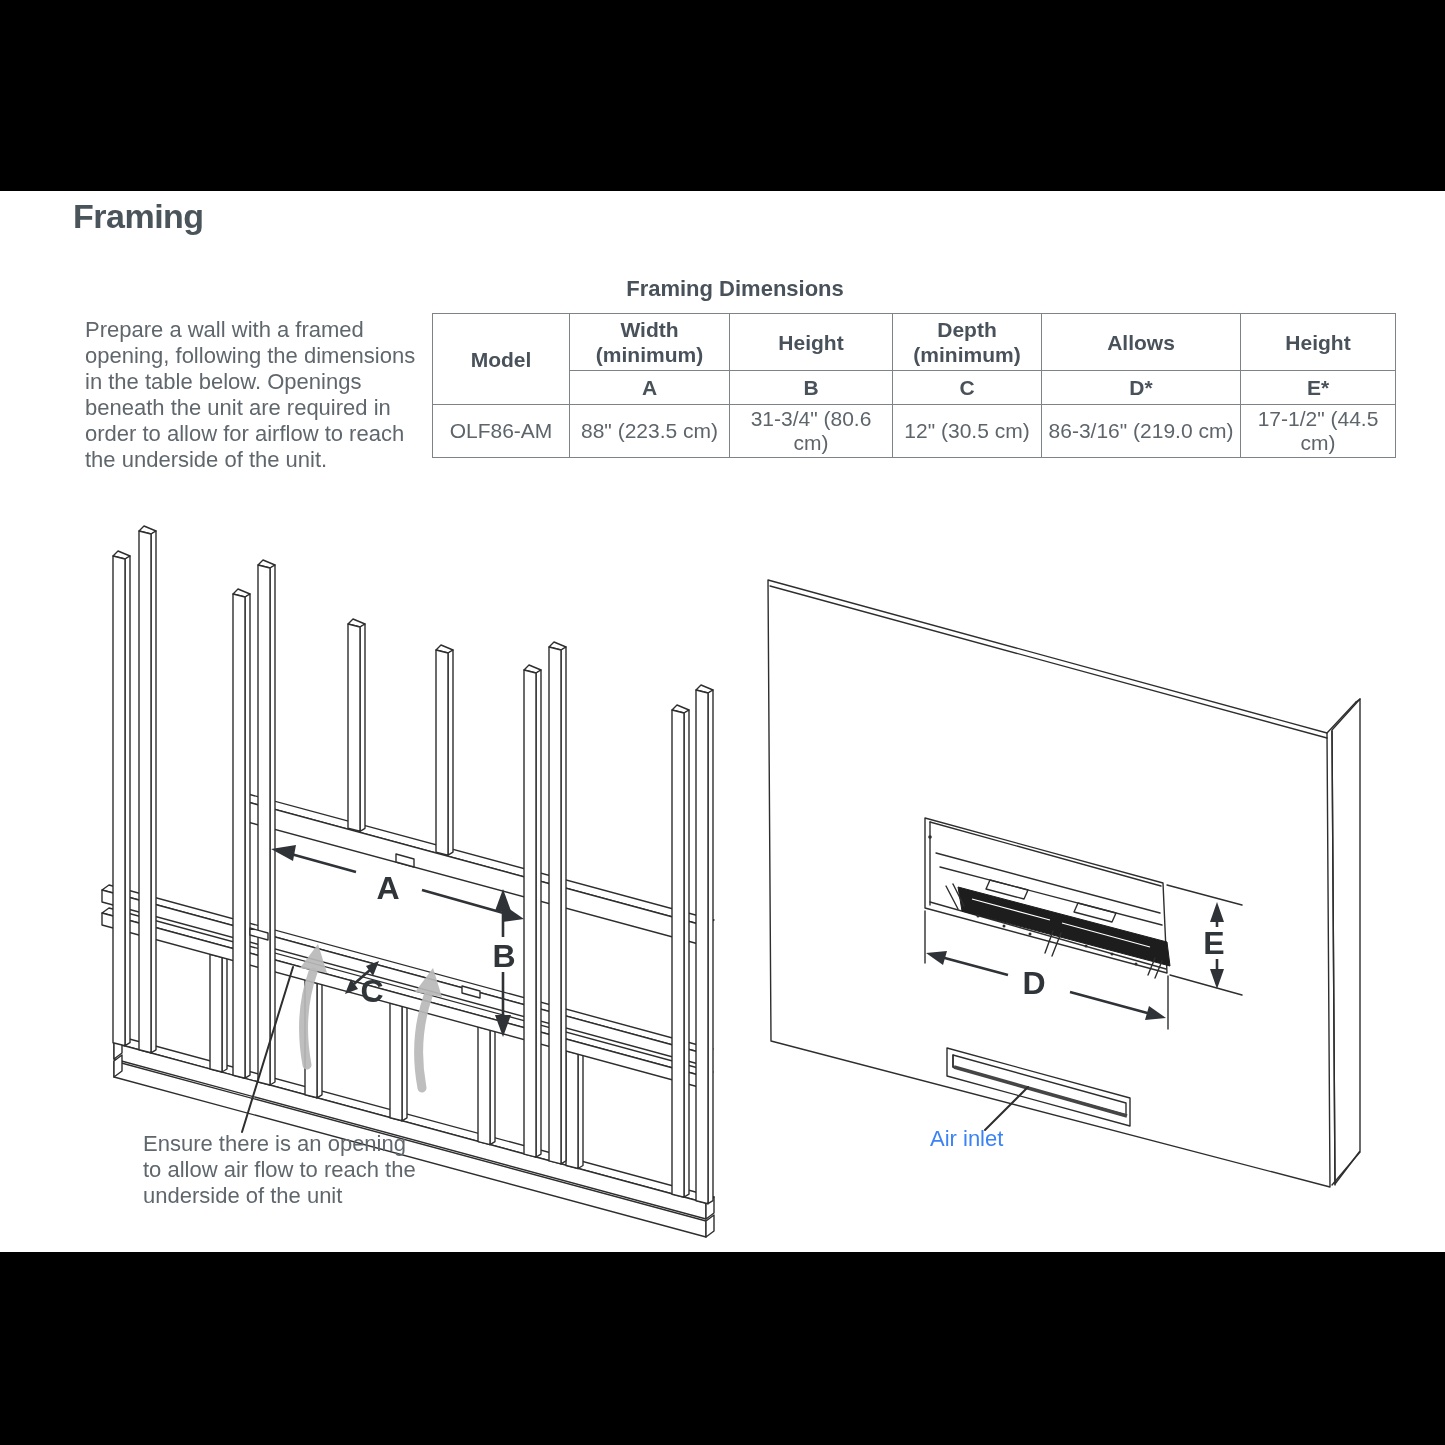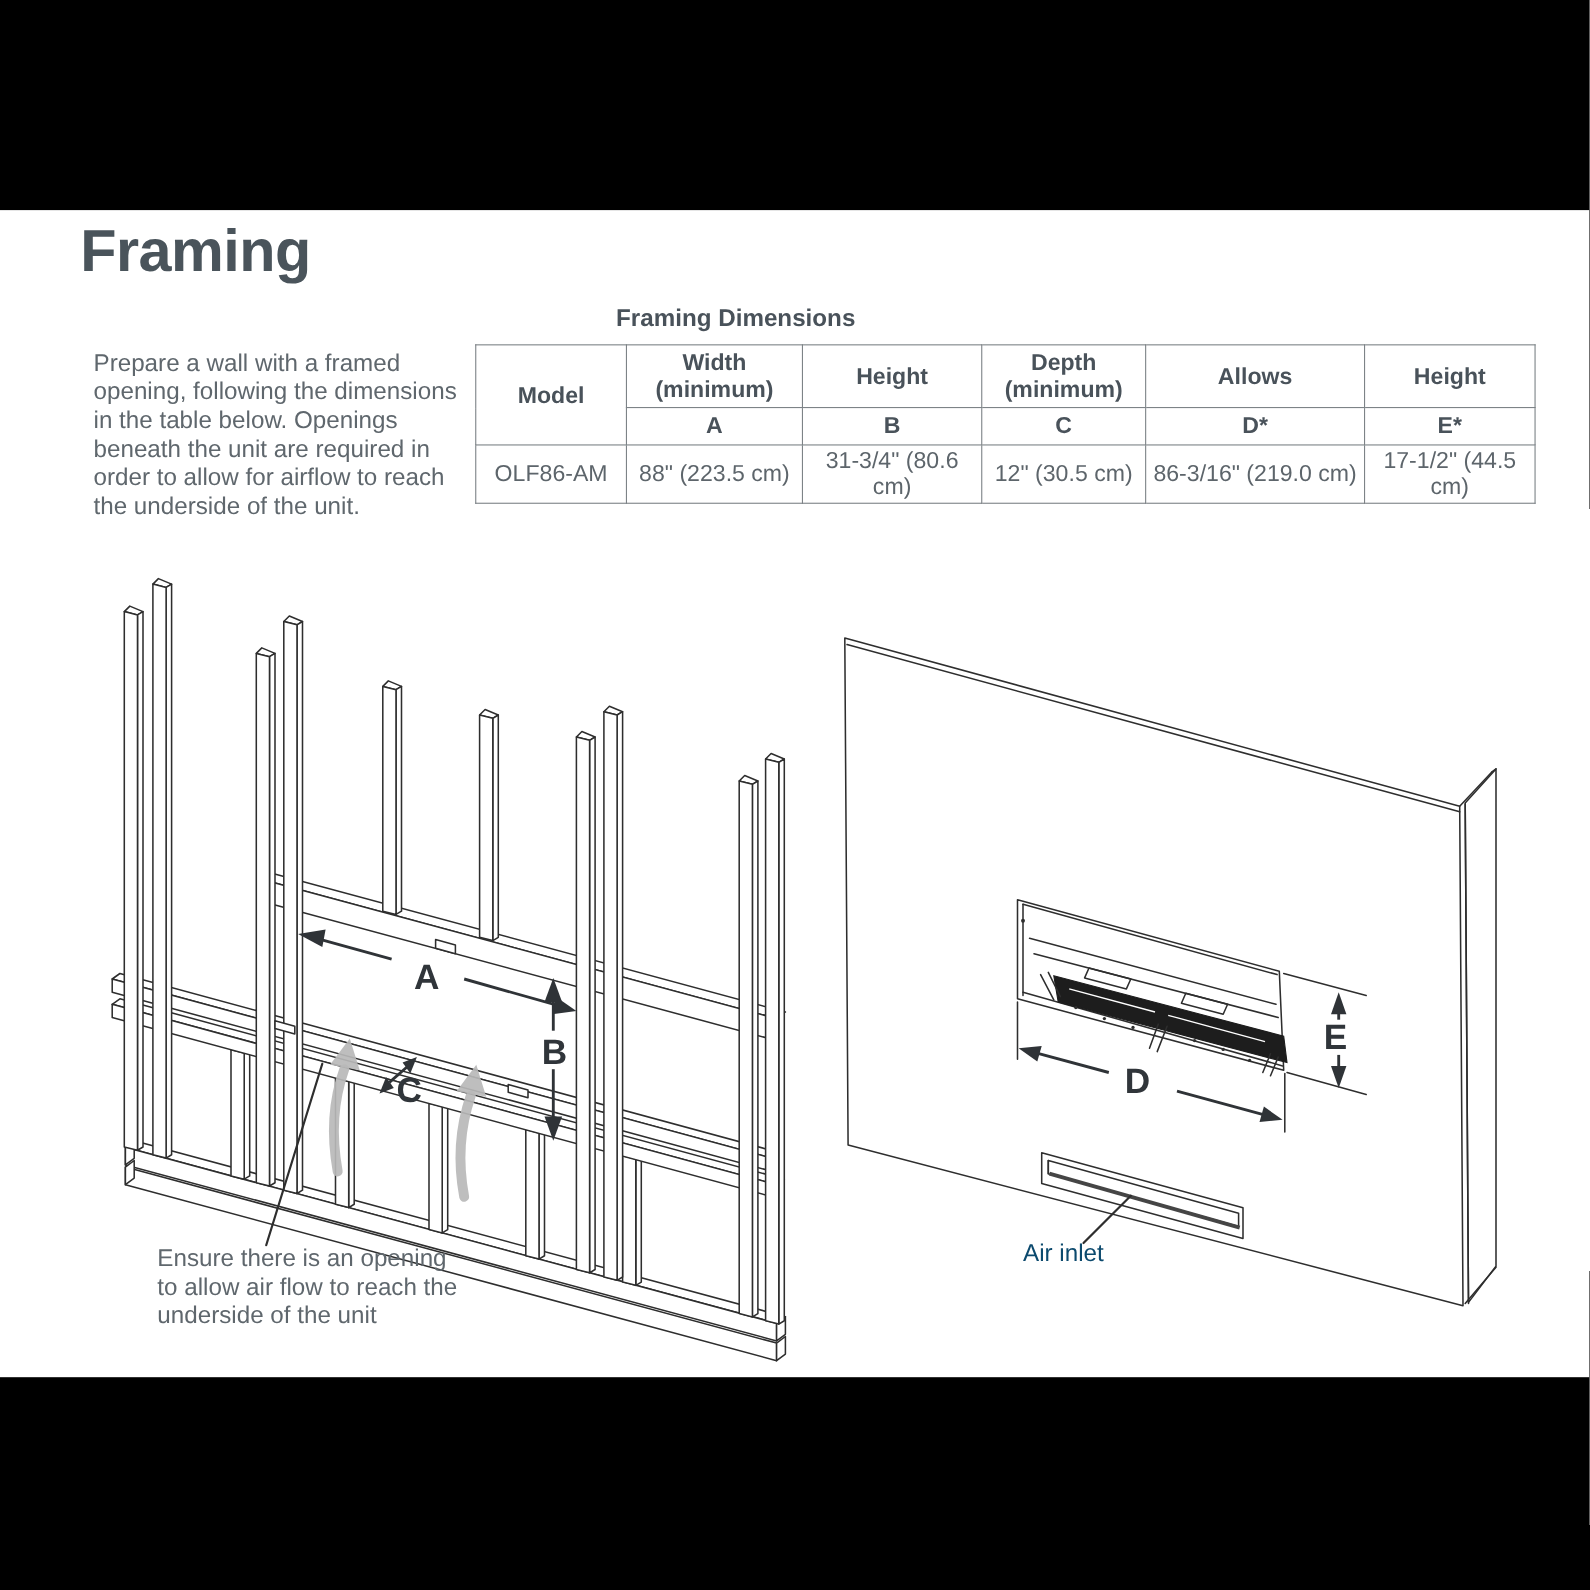--- a/index.html
+++ b/index.html
@@ -1,41 +1,41 @@
 <!DOCTYPE html>
 <html><head>
 <meta charset="utf-8">
 <style>
   html,body{margin:0;padding:0;background:#000;}
   .page{position:relative;width:1445px;height:1445px;background:#ffffff;
         font-family:"Liberation Sans",sans-serif;overflow:hidden;}
   .bar{position:absolute;left:0;width:1445px;background:#000;}
   .bar.top{top:0;height:191px;}
   .bar.bottom{top:1252px;height:193px;}
-  .title{position:absolute;left:73px;top:197px;font-size:54px;font-weight:700;
+  .title{position:absolute;left:73px;top:197px;font-size:34px;font-weight:700;
          color:#4a545b;letter-spacing:-0.5px;}
   .intro{position:absolute;left:75px;top:307px;width:334px;font-size:22px;
          line-height:26px;color:#5f676d;margin:10px;}
   .grp{position:absolute;top:276px;font-size:22px;font-weight:700;color:#49525a;
-       text-align:left;width:350px;}
+       text-align:center;width:350px;}
   .grp.framing{left:560px;}
   .grp.drywall{left:1040px;}
   table.dims{position:absolute;left:432px;top:313px;width:963px;border-collapse:collapse;
              table-layout:fixed;}
   table.dims td{border:1.6px solid #7d8387;text-align:center;vertical-align:middle;
                 padding:2px 4px;font-size:21px;}
   table.dims .hdr{font-weight:700;color:#49525a;line-height:25px;}
   table.dims tr.h1{height:57px;}
   table.dims tr.h2{height:34px;}
   table.dims tr.data{height:34px;}
   table.dims tr.data td{color:#5d656b;font-size:21px;}
   .footnote{position:absolute;left:433px;top:443px;font-size:21px;color:#5f676d;}
   .note{position:absolute;left:103px;top:1131px;width:280px;font-size:22px;
         line-height:26px;color:#5f676d;margin-left:40px;}
-  .airinlet{position:absolute;left:930px;top:1126px;font-size:22px;color:#0c4a6e;}
+  .airinlet{position:absolute;left:930px;top:1126px;font-size:22px;color:#3b82f6;}
   svg{position:absolute;}
   svg.left-diagram{left:100px;top:520px;}
   svg.right-diagram{left:750px;top:550px;}
   svg .ln{fill:none;stroke:#2e2e2e;stroke-width:1.4;stroke-linejoin:round;stroke-linecap:round;}
   svg .face{fill:#ffffff;stroke:#2e2e2e;stroke-width:1.4;stroke-linejoin:round;}
   svg .dim{stroke:#2f3337;stroke-width:2.6;fill:none;}
   svg .head{fill:#2f3337;stroke:none;}
   svg .dimlabel{font-family:"Liberation Sans",sans-serif;font-size:32px;font-weight:700;
                 fill:#30353a;}
   svg .gray{fill:none;stroke:#b9b9b9;stroke-width:9;stroke-linecap:round;opacity:0.92;}

